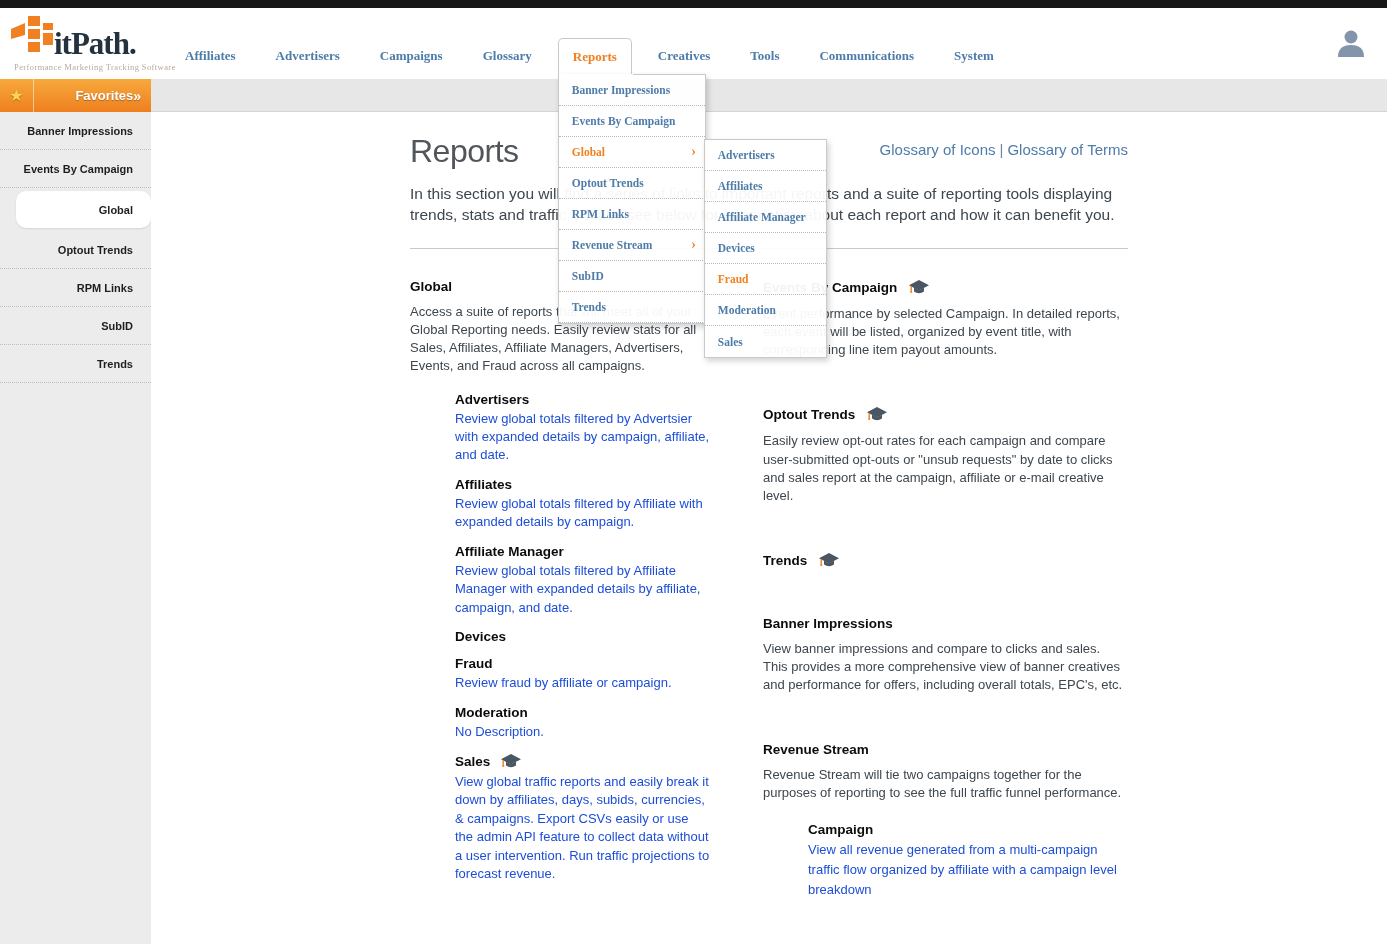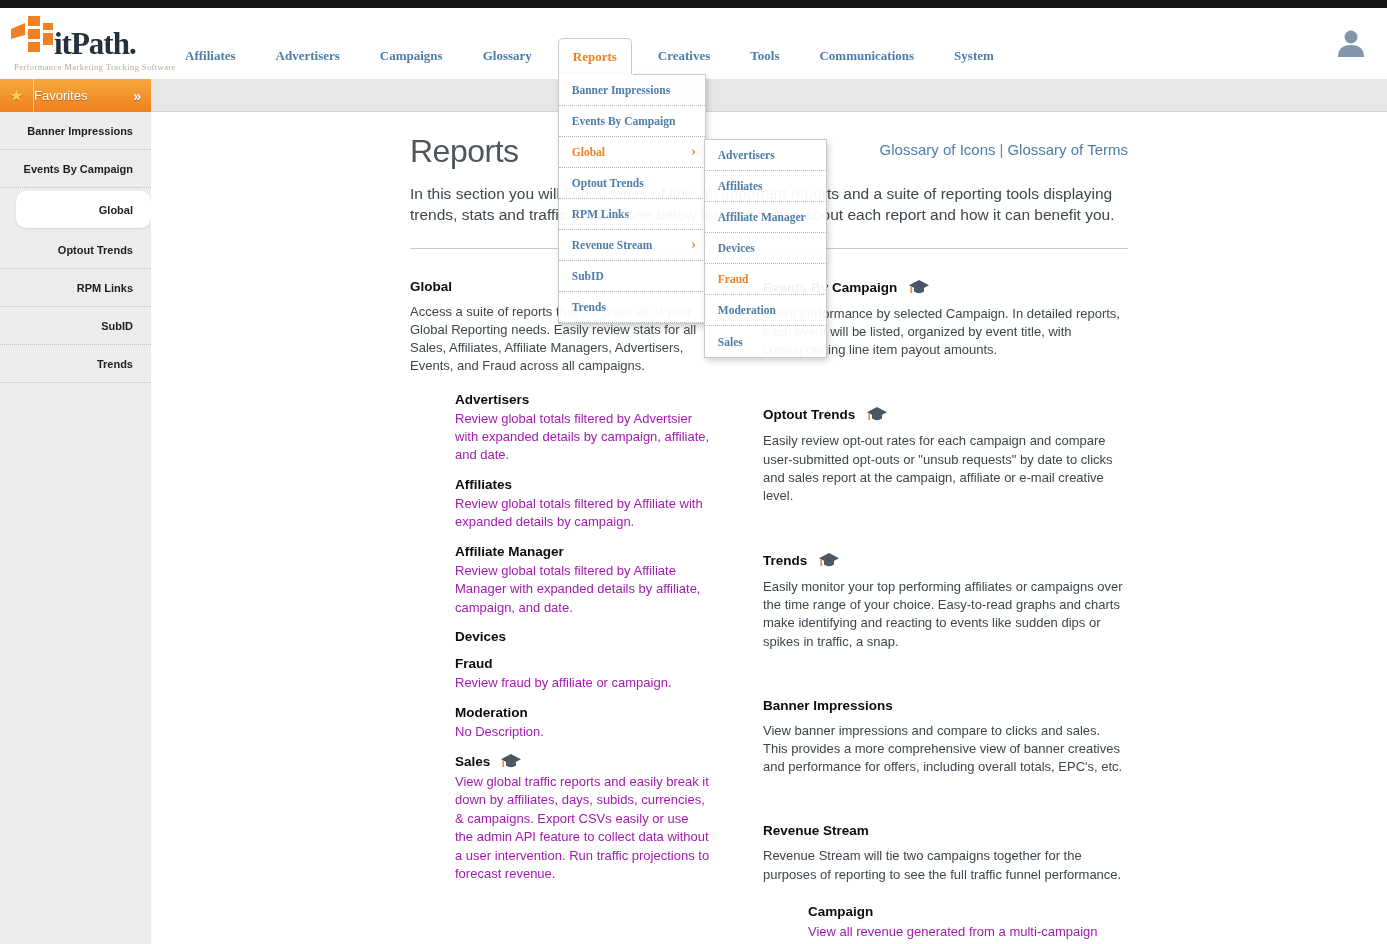--- a/index.html
+++ b/index.html
@@ -24,21 +24,21 @@
 
   .avatar { position:absolute; right:16px; top:14px; width:40px; height:40px; background:#fff;
             border-radius:9px; display:flex; align-items:center; justify-content:center; cursor:pointer; }
 
   
   .fav-row { display:flex; height:33px; }
   .fav-btn { width:151px; background:linear-gradient(#f7a93e,#ee7f1f); display:flex; align-items:center; cursor:pointer; }
   .fav-star-box { width:34px; align-self:stretch; display:flex; align-items:center; justify-content:center;
                   border-right:1px solid rgba(255,255,255,.5); }
   .fav-star { color:#f8d45c; font-size:16px; text-shadow:0 1px 1px rgba(140,70,0,.5); }
-  .fav-label { flex:1; text-align:left; color:#fff; font-weight:normal; font-size:13px; text-shadow:0 1px 1px rgba(0,0,0,.3); }
+  .fav-label { flex:1; text-align:right; color:#fff; font-weight:bold; font-size:13px; text-shadow:0 1px 1px rgba(0,0,0,.3); }
   .fav-chev { color:#fff; font-weight:bold; font-size:14px; padding-right:10px; text-shadow:0 1px 1px rgba(0,0,0,.3); }
   .gray-strip { flex:1; background:#e7e7e7; border-bottom:1px solid #d4d4d4; }
 
   
   .sidebar { position:absolute; left:0; top:112px; bottom:0; width:151px; background:#ececec; }
   .side-item { position:relative; text-align:right; padding:13px 18px 12px 8px;
                font-size:11px; font-weight:bold; color:#1e1e1e; border-bottom:1px dotted #bdbdbd; cursor:pointer; }
   .side-item.active { background:#fff; border-radius:10px; margin:3px 0 3px 16px; border-bottom:none;
                       box-shadow:0 1px 2px rgba(0,0,0,.10); }
   .side-arrow { font-size:12px; margin-left:4px; }
@@ -59,21 +59,21 @@
   .cols { display:flex; margin-top:30px; }
   .col-left { width:300px; margin-right:53px; flex:none; }
   .col-right { width:365px; flex:none; }
 
   .section-title { font-size:13.5px; font-weight:bold; color:#0c0c0c; display:flex; align-items:center; gap:11px; }
   .section-desc { font-size:13px; color:#3e464e; line-height:1.4; margin-top:9px; }
 
   .subsections { margin:16px 0 0 45px; }
   .subsection { margin-bottom:12px; }
   .sub-title { font-size:13.5px; font-weight:bold; color:#0c0c0c; display:flex; align-items:center; gap:10px; margin-bottom:3px; }
-  .sub-desc { font-size:13px; color:#a21caf; line-height:1.42; }
+  .sub-desc { font-size:13px; color:#1d4ed8; line-height:1.42; }
 
   .r-section { margin-bottom:47px; }
   .r-sub { margin:20px 0 0 45px; }
   .r-sub .sub-desc { line-height:1.55; }
 
   .cap-icon { flex:none; display:inline-flex; }
 
   
   .menu-panel { position:absolute; top:100%; left:-1px; width:148px; background:rgba(255,255,255,.95);
                 border:1px solid #c9c9c9; box-shadow:2px 3px 6px rgba(0,0,0,.18); z-index:100; }
@@ -317,21 +317,20 @@
             <span>Trends</span>
             <span class="cap-icon">
               <svg width="22" height="17" viewBox="0 0 22 17">
                 <polygon points="11,1 21,6.2 11,11.4 1,6.2" fill="#4a5762"></polygon>
                 <path d="M6,8.6 L6,12.6 Q11,15.8 16,12.6 L16,8.6 L11,11.2 Z" fill="#4a5762"></path>
                 <path d="M3.2,7 L3.2,12.2" stroke="#e8821e" stroke-width="1.4" fill="none"></path>
                 <circle cx="3.2" cy="13" r="1.1" fill="#e8821e"></circle>
               </svg>
             </span>
           </div>
-          <div class="section-desc">Easily monitor your top performing affiliates or campaigns over the time range of your choice. Easy-to-read graphs and charts make identifying and reacting to events like sudden dips or spikes in traffic, a snap.</div>
         </div>
 
         <div class="r-section">
           <div class="section-title">
             <span>Banner Impressions</span>
           </div>
           <div class="section-desc">View banner impressions and compare to clicks and sales. This provides a more comprehensive view of banner creatives and performance for offers, including overall totals, EPC's, etc.</div>
         </div>
 
         <div class="r-section">

